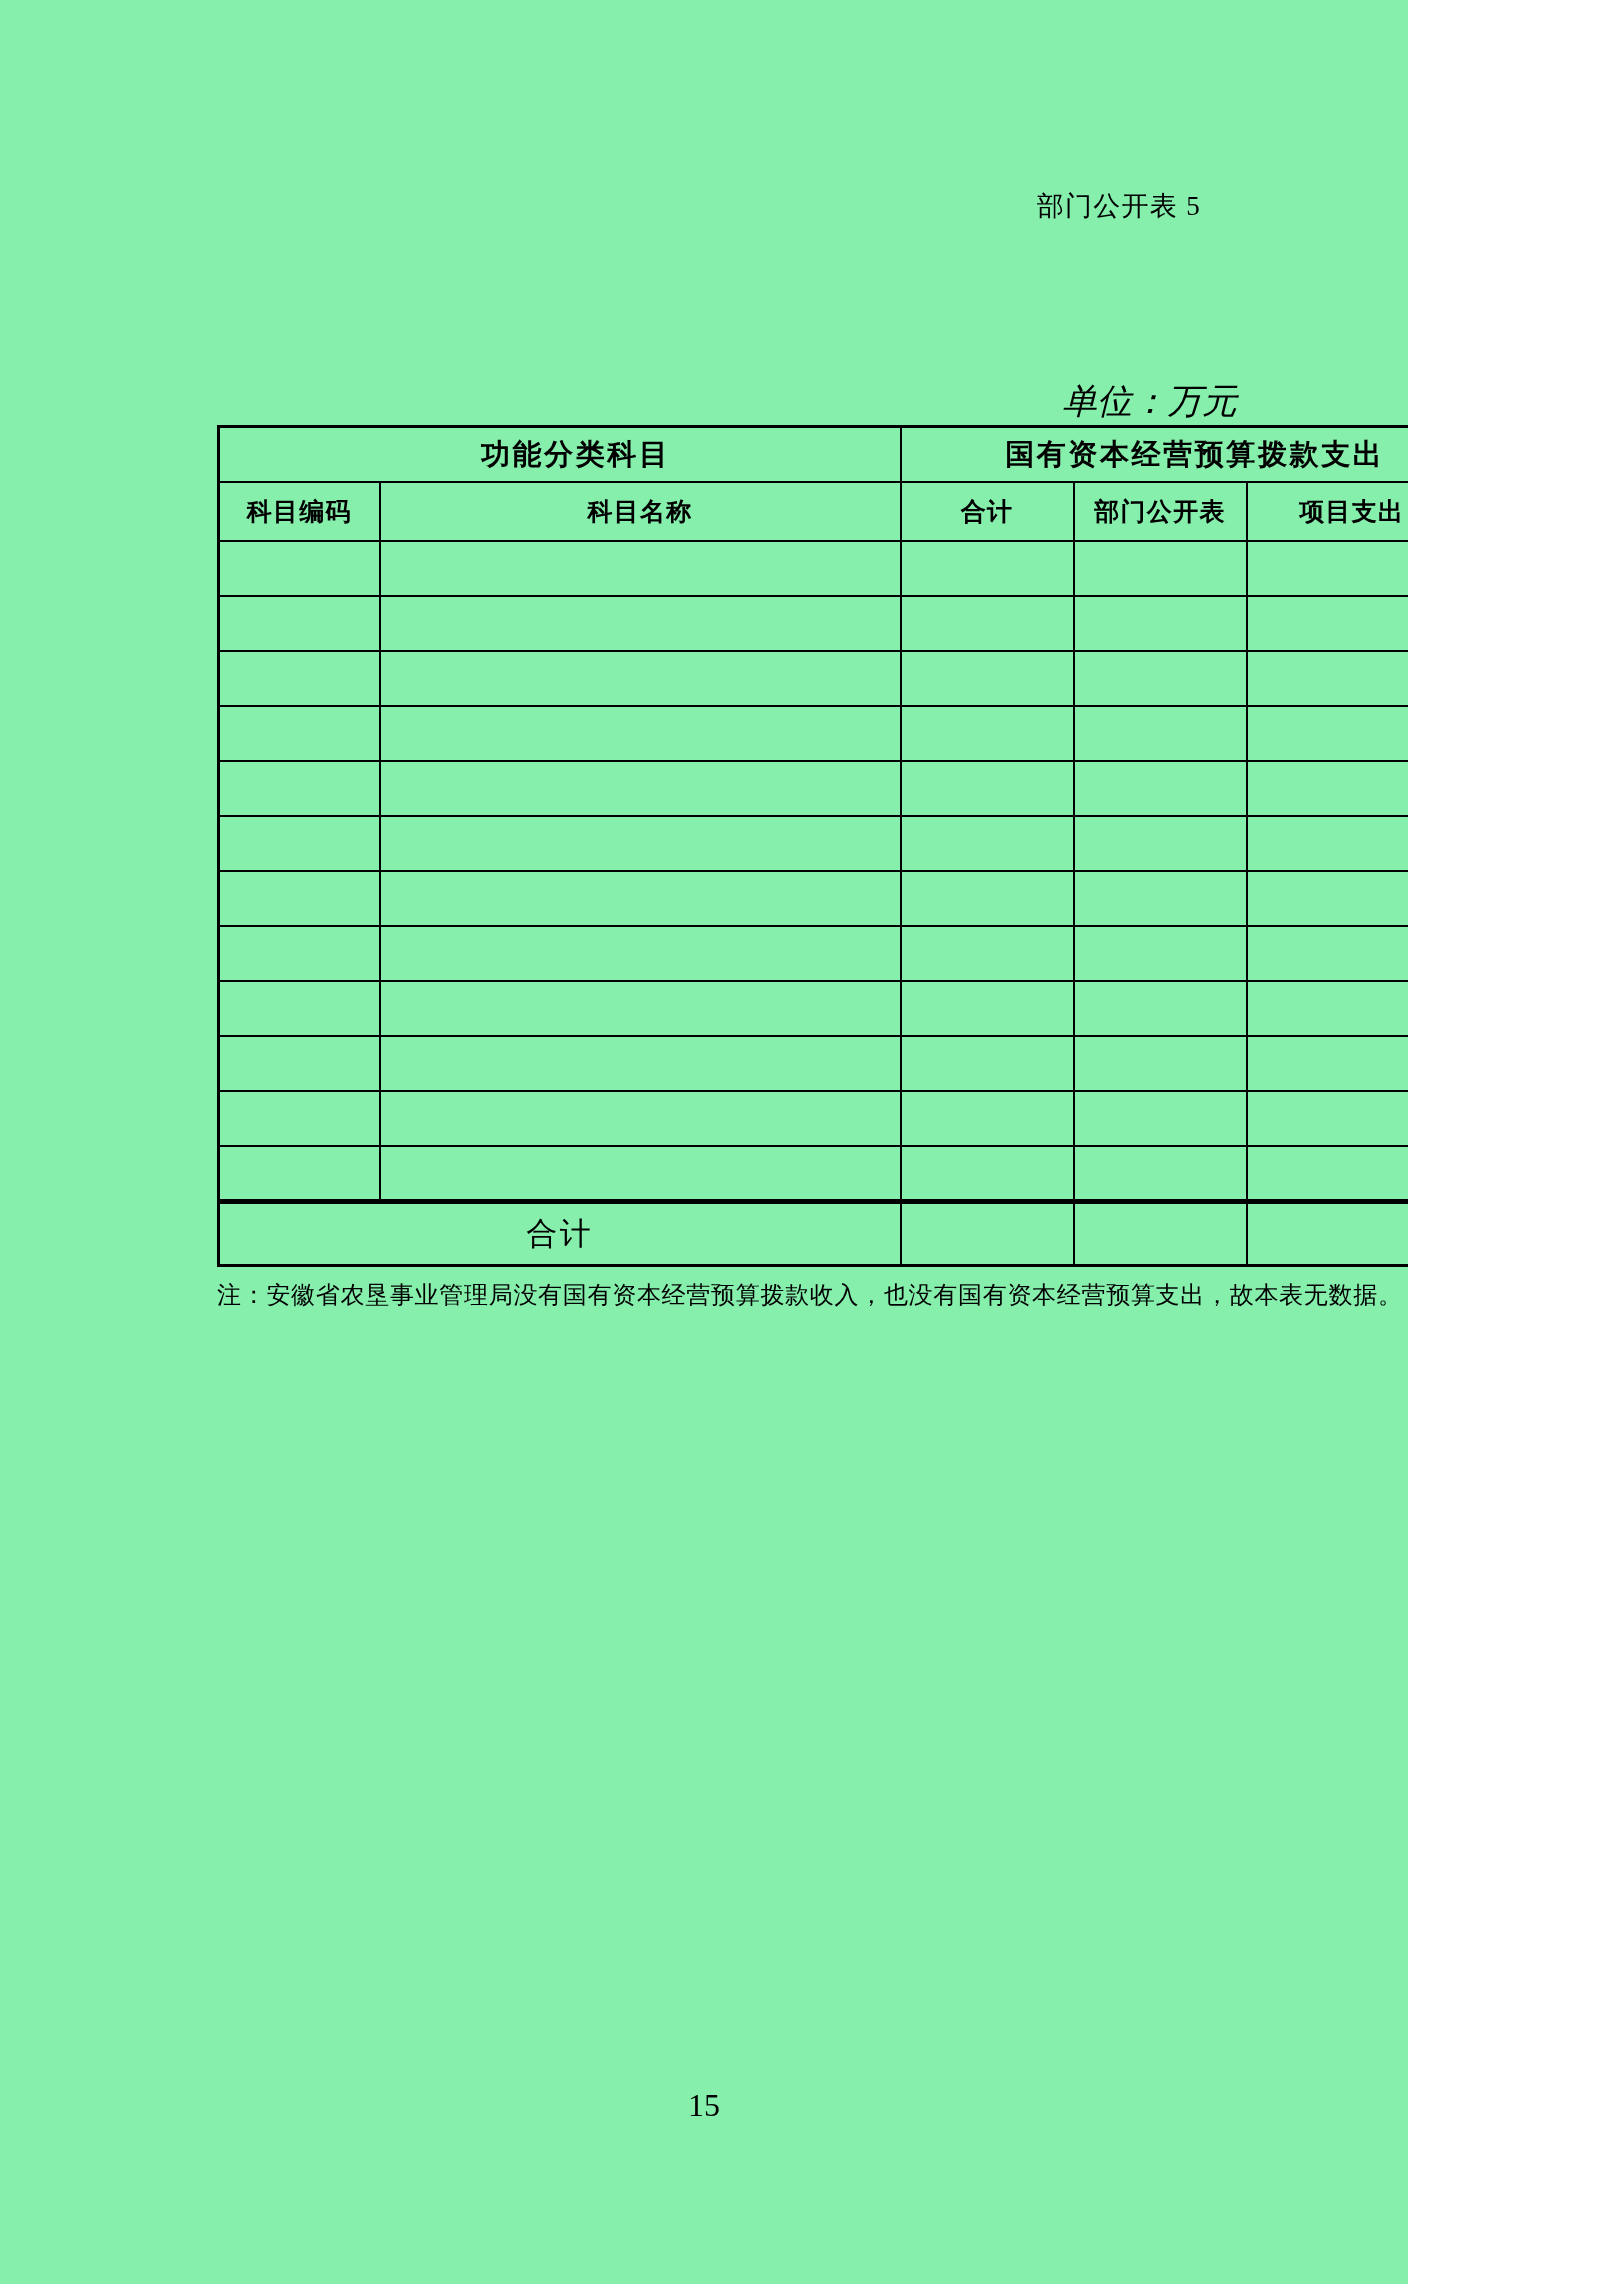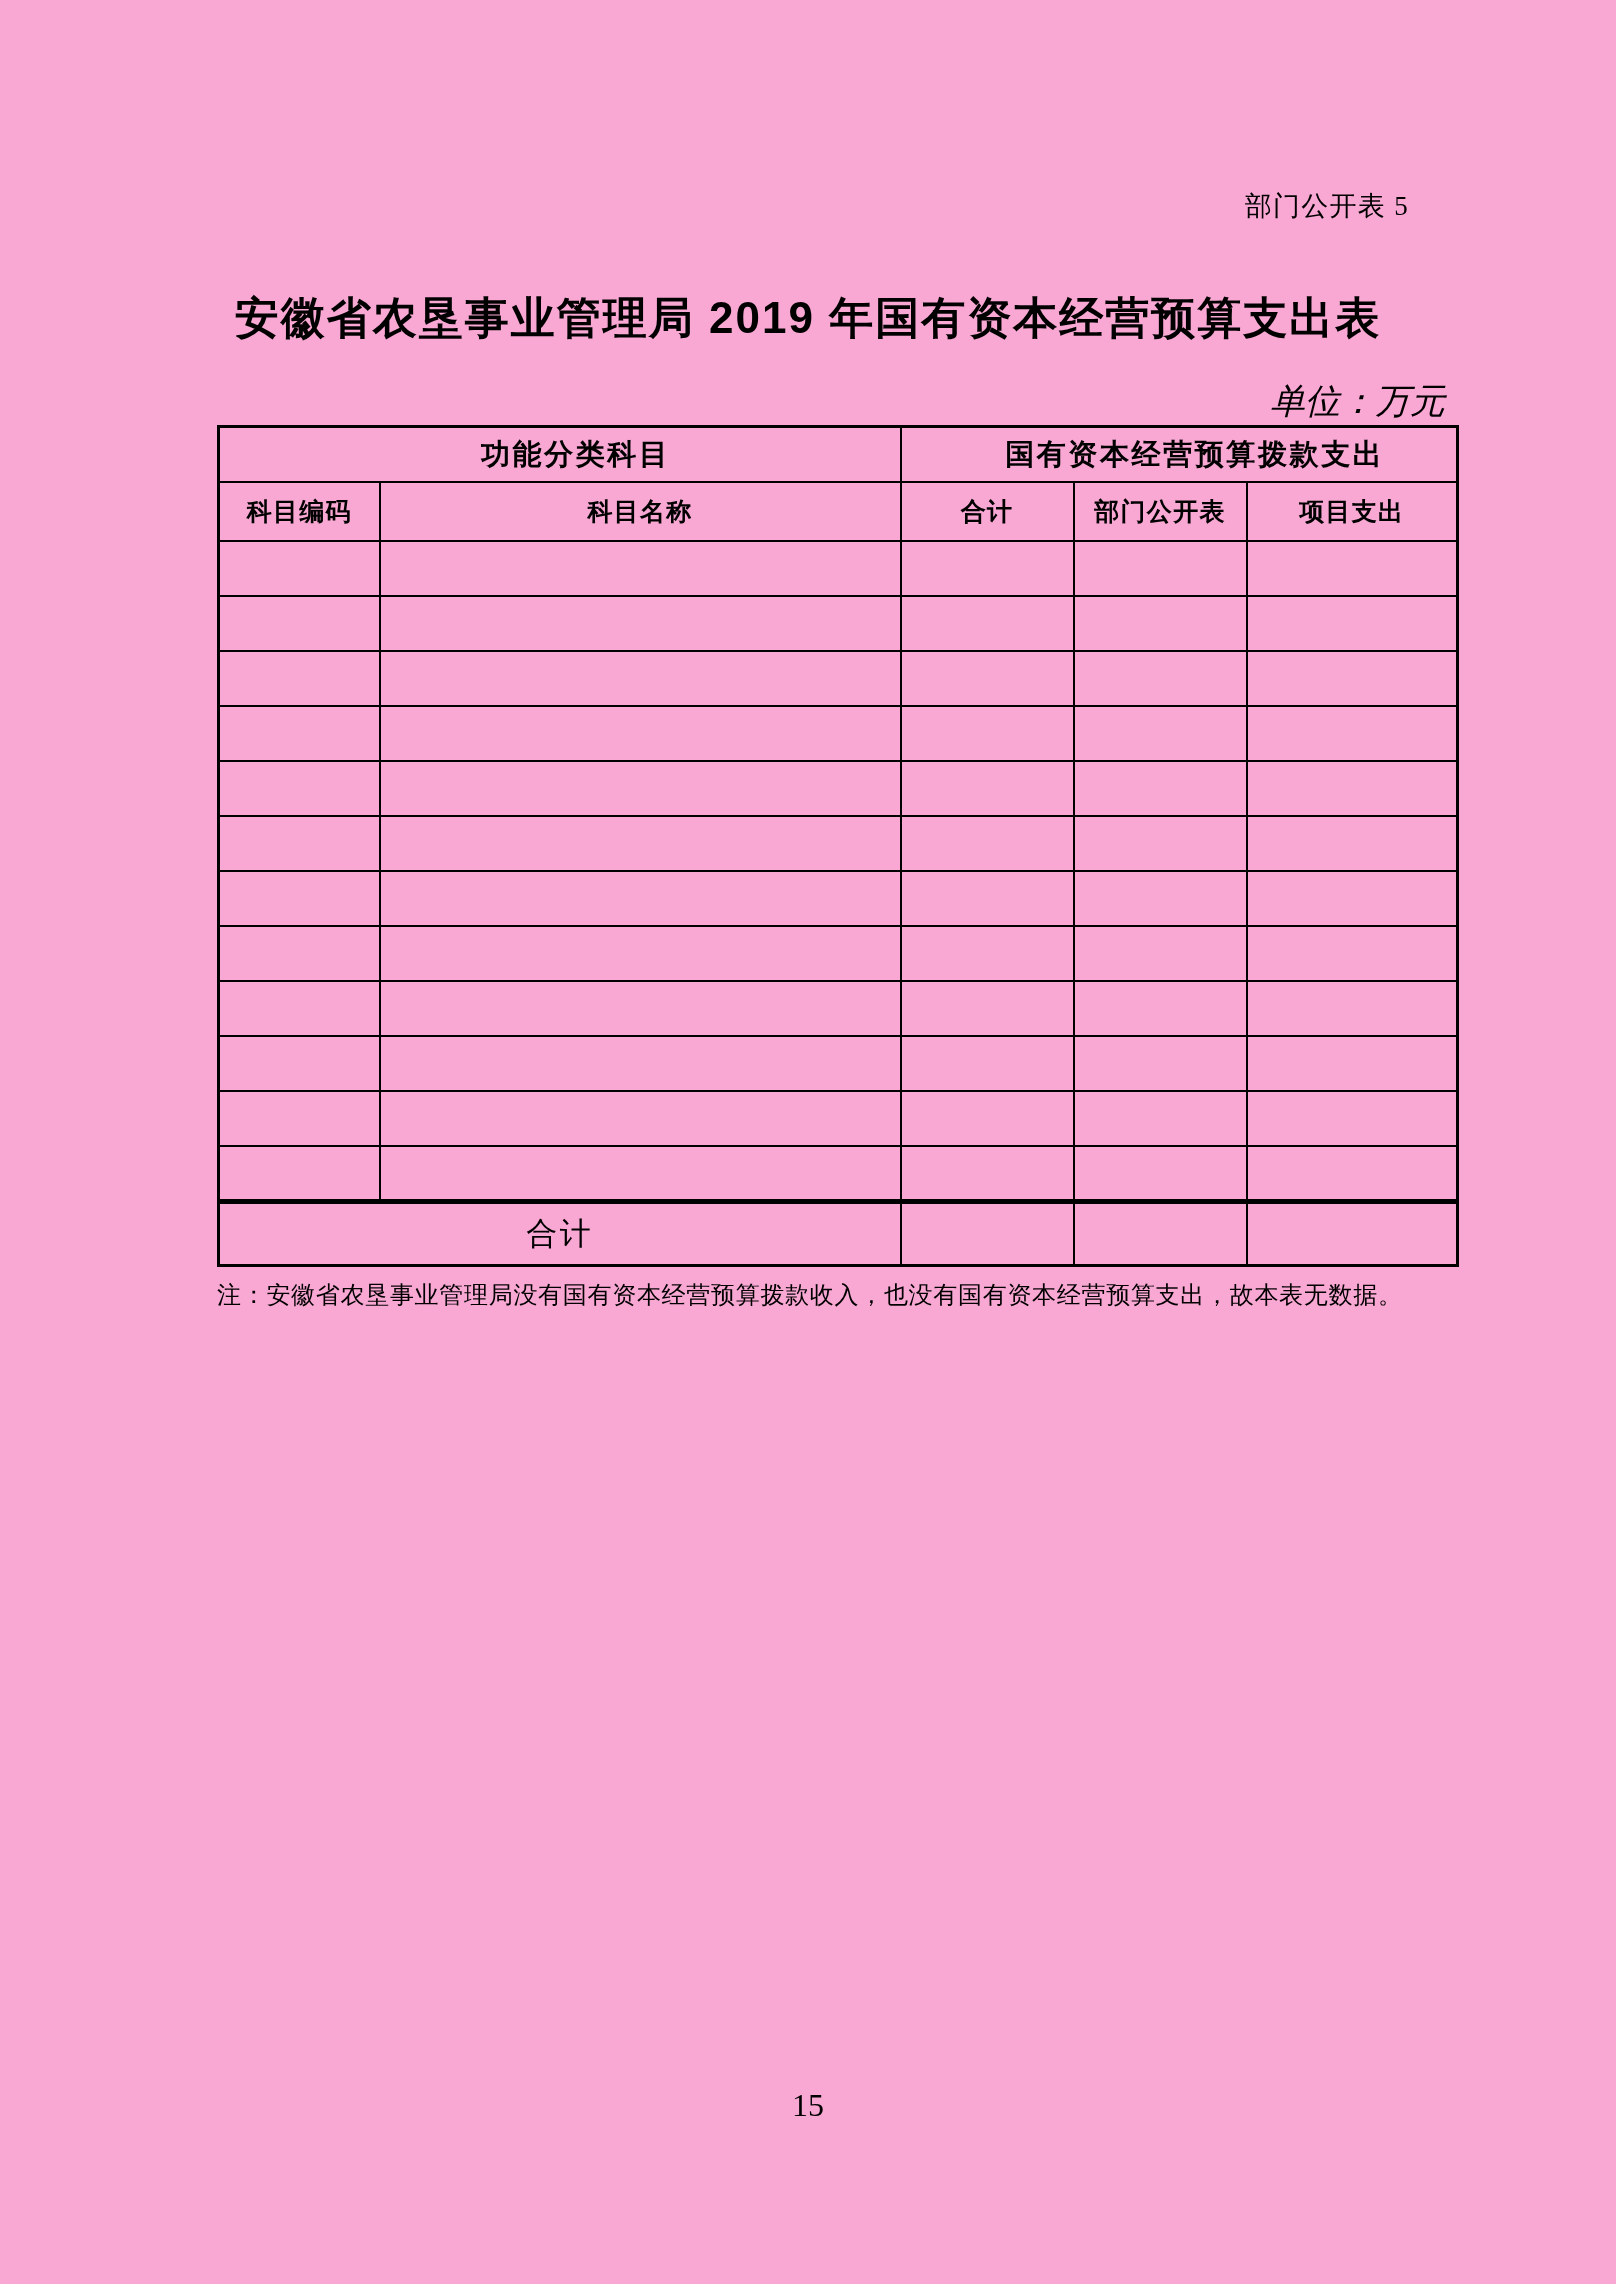--- a/index.html
+++ b/index.html
@@ -2,23 +2,23 @@
 <html lang="zh" style="font-size:10.4px"><head>
 <meta charset="utf-8">
 <style>
   html, body {
     margin: 0;
     padding: 0;
     background: #ffffff;
   }
   .page {
     position: relative;
-    width: 1616px;
+    width: 1408px;
     height: 2284px;
-    background: #f9a8d4;
+    background: #86efac;
     color: #000000;
     font-family: "Liberation Serif", serif;
     overflow: hidden;
   }
   .corner-label {
     position: absolute;
     top: 188px;
     right: 207px;
     font-size: 27px;
     letter-spacing: 1.3px;
@@ -106,21 +106,20 @@
     font-size: 32px;
   }
 </style>
 </head>
 <body>
 
 <div class="page">
 
   <div class="corner-label">部门公开表 5</div>
 
-  <h1 class="doc-title">安徽省农垦事业管理局 2019 年国有资本经营预算支出表</h1>
 
   <div class="unit-label">单位：万元</div>
 
   <table class="budget-table">
     <colgroup>
       <col style="width:161px">
       <col style="width:521px">
       <col style="width:173px">
       <col style="width:173px">
       <col style="width:211px">

